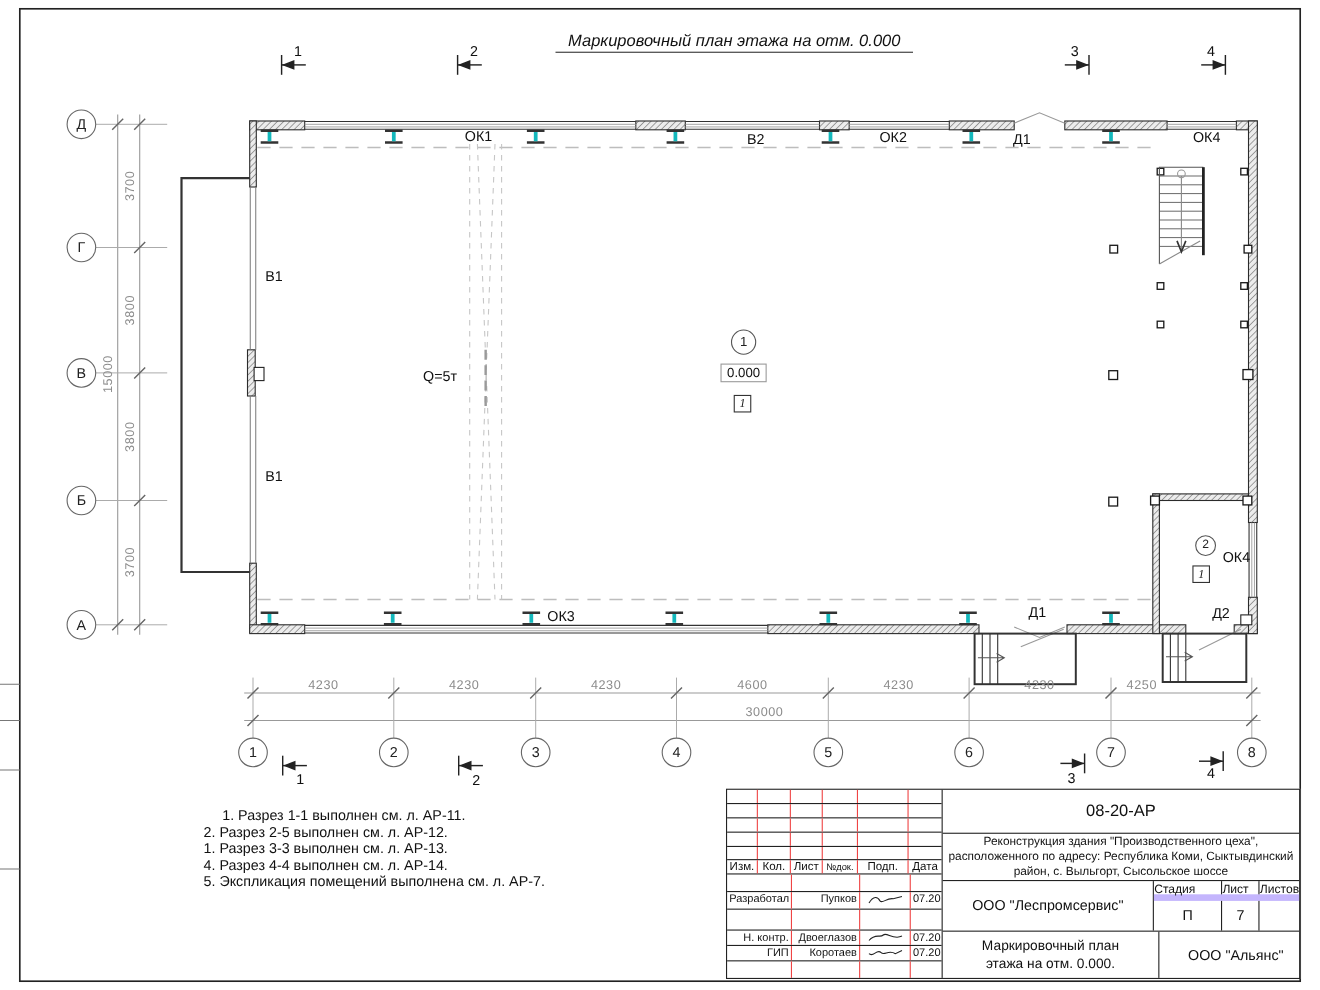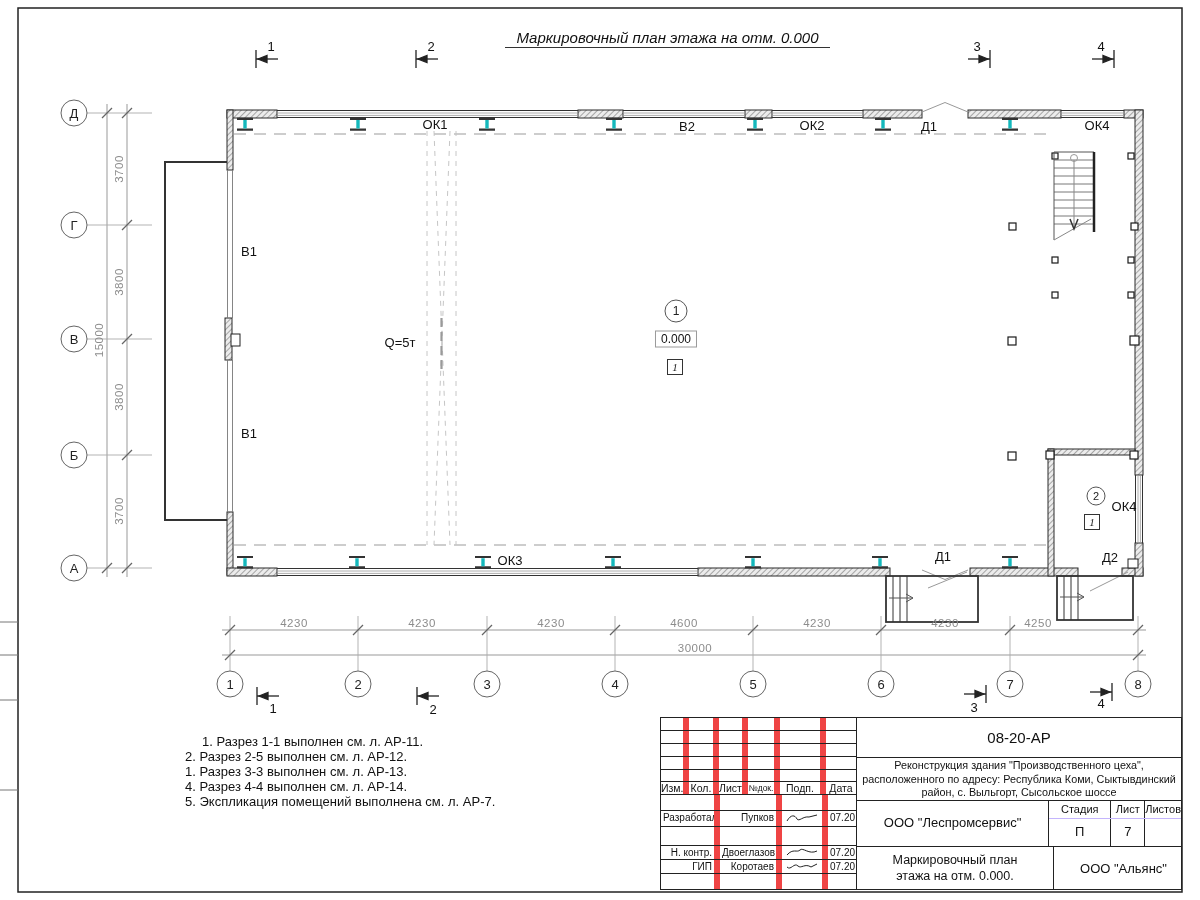--- a/index.html
+++ b/index.html
@@ -25,32 +25,32 @@
   .note-line{font-size:13px;color:#111;}
   #sheet-title{position:absolute;left:505px;top:29px;width:325px;text-align:center;
                font-size:15px;font-style:italic;color:#111;padding-bottom:1px;border-bottom:1.2px solid #333;}
   
   #tb{position:absolute;left:660px;top:717px;width:522px;height:173px;border:1.5px solid #222;
       box-sizing:border-box;background:#fff;color:#111;}
   #tb *{box-sizing:border-box;}
   .tb-left{position:absolute;left:0;top:0;width:196px;height:100%;border-right:1px solid #222;}
   .tb-row{display:flex;border-bottom:1px solid #222;}
   .tb-row:last-child{border-bottom:none;}
-  .tb-row>i, .tb-row>div{display:block;border-right:6px solid #ef4444;height:100%;font-style:normal;}
+  .tb-row>i, .tb-row>div{display:block;border-right:1px solid #ef4444;height:100%;font-style:normal;}
   .tb-row>*:last-child{border-right:none;}
   .hcell{font-size:10.5px;text-align:center;}
   .scell{font-size:10px;text-align:right;padding:1px 2px;overflow:hidden;}
   .tb-right{position:absolute;left:196px;top:0;right:0;height:100%;display:flex;flex-direction:column;}
   .tb-doc{height:40px;border-bottom:1px solid #222;text-align:center;font-size:15px;line-height:40px;}
   .tb-proj{height:43px;border-bottom:1px solid #222;text-align:center;font-size:10.8px;line-height:13.5px;
            padding:1px 2px;}
   .tb-mid{height:46px;border-bottom:1px solid #222;display:flex;}
   .tb-org{width:197px;border-right:1px solid #222;text-align:center;font-size:13px;line-height:44px;}
   .tb-stage{flex:1;display:flex;flex-direction:column;}
-  .tb-stage-h{display:flex;height:18px;border-bottom:1px solid #c4b5fd;font-size:11px;text-align:center;}
+  .tb-stage-h{display:flex;height:18px;border-bottom:6px solid #c4b5fd;font-size:11px;text-align:left;}
   .tb-stage-v{display:flex;flex:1;font-size:13px;text-align:center;}
   .st1{width:62px;border-right:1px solid #222;line-height:17px;}
   .st2{width:34px;border-right:1px solid #222;line-height:17px;}
   .st3{flex:1;line-height:17px;}
   .sv1{width:62px;border-right:1px solid #222;line-height:26px;}
   .sv2{width:34px;border-right:1px solid #222;line-height:26px;}
   .sv3{flex:1;}
   .tb-bot{flex:1;display:flex;gap:12px;}
   .tb-dwg{width:197px;border-right:1px solid #222;text-align:center;font-size:12.5px;line-height:16px;
           display:flex;align-items:center;justify-content:center;}

